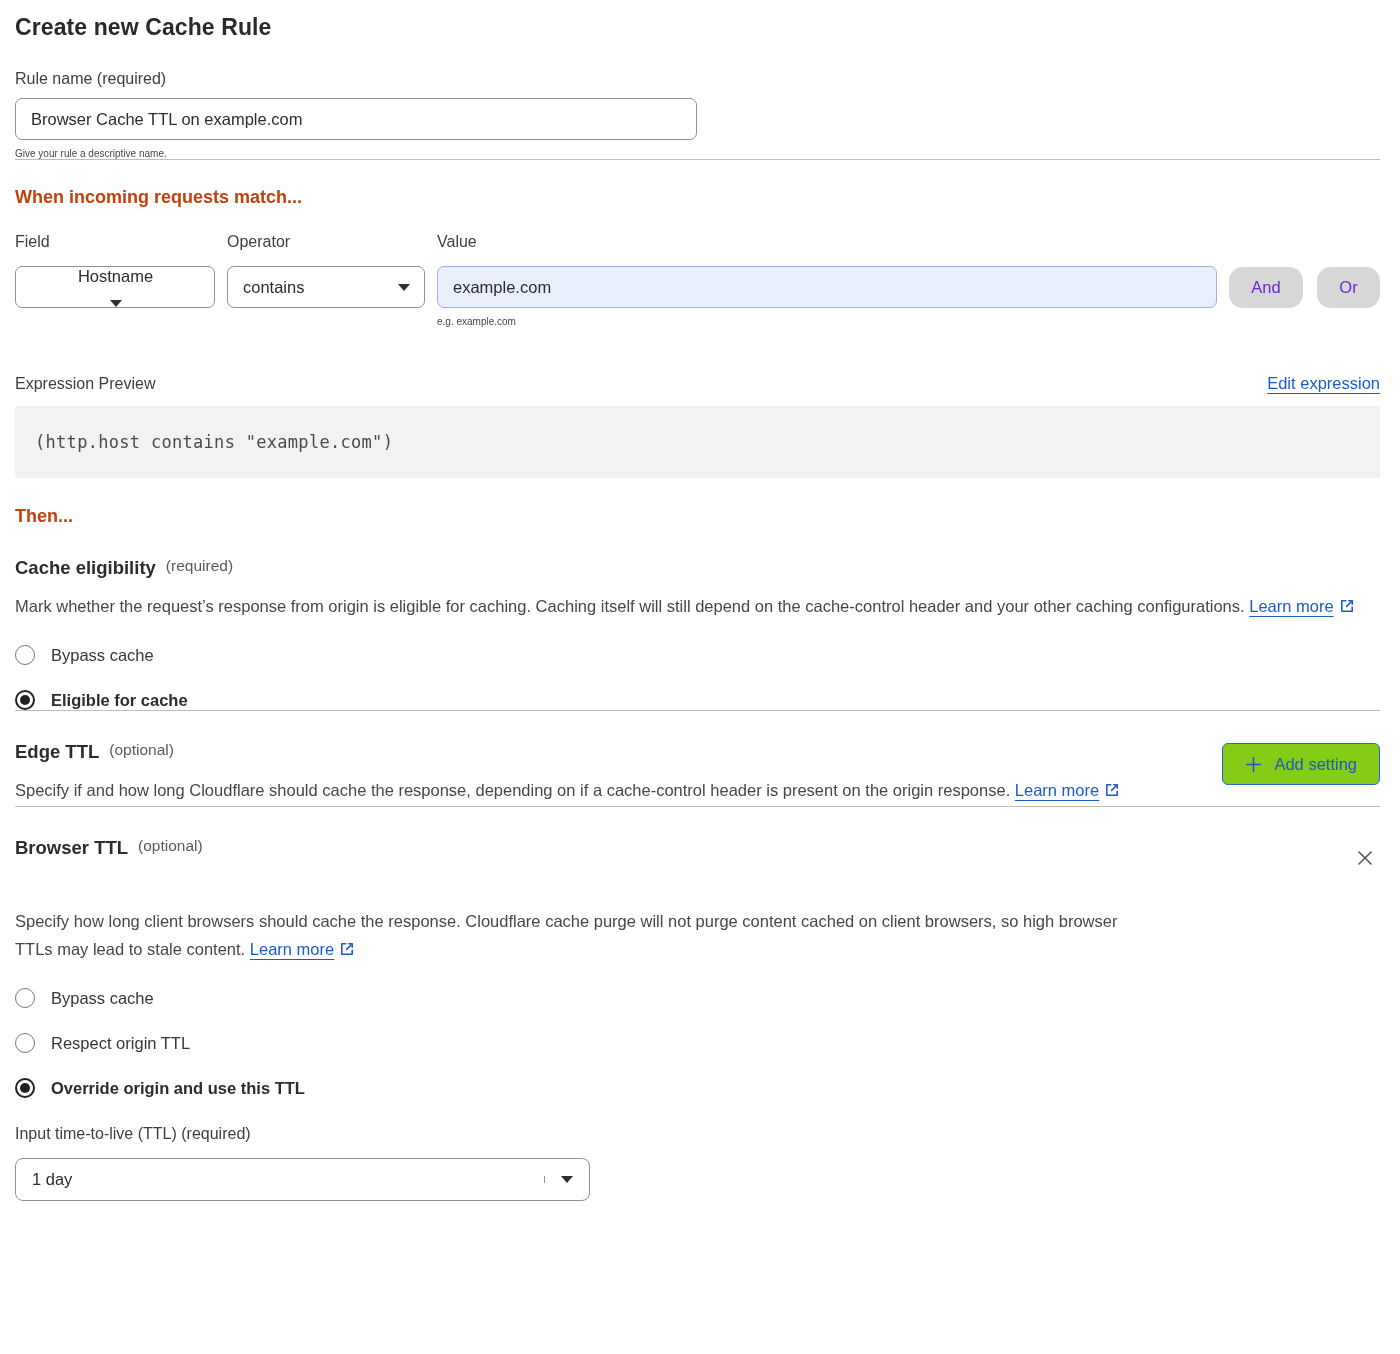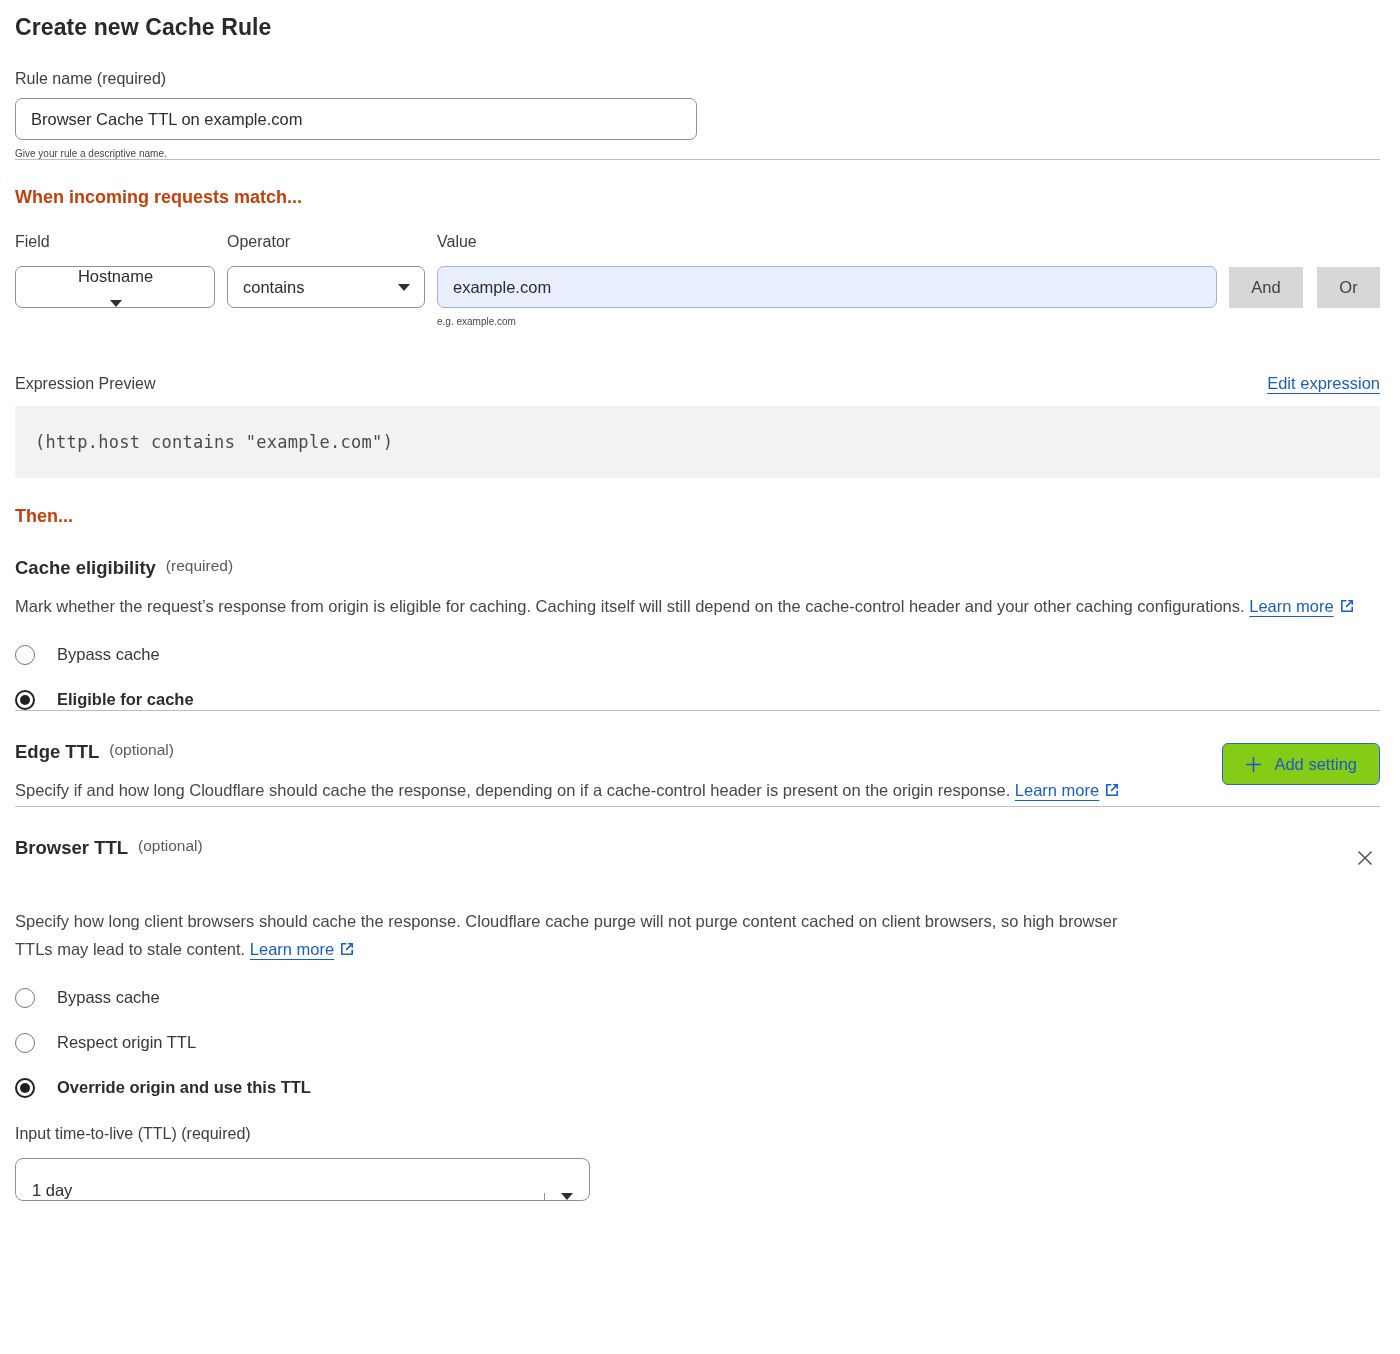--- a/index.html
+++ b/index.html
@@ -50,42 +50,42 @@
   .w-field{width:200px;margin-right:12px;flex-direction:column;}
   .w-operator{width:198px;margin-right:12px;}
   .value-col{flex:1;margin-right:12px;}
   .value-input{
     width:100%;height:42px;border:1px solid var(--value-border);border-radius:7px;
     background:var(--value-bg);padding:0 15px;font-size:16.5px;color:#2c2c31;
     font-family:"Liberation Sans", sans-serif;outline:none;display:block;
   }
   .caret{width:0;height:0;border-left:6px solid transparent;border-right:6px solid transparent;border-top:7px solid #2e2e33;}
   .andor-btn{
-    margin-top:34px;height:41px;border:none;border-radius:0;
-    background:var(--btn-gray);color:#404040;font-size:16.5px;
+    margin-top:34px;height:41px;border:none;border-radius:14px;
+    background:var(--btn-gray);color:#6d28d9;font-size:16.5px;
     font-family:"Liberation Sans", sans-serif;cursor:pointer;
   }
   .and-btn{width:74px;margin-right:14px;}
   .or-btn{width:63px;}
   .expr-header{display:flex;justify-content:space-between;align-items:flex-end;margin-top:47px;}
   a.link{color:var(--link-blue);text-decoration:underline;text-underline-offset:4px;cursor:pointer;font-size:16.5px;}
   .code-block{
     margin-top:13px;background:var(--code-bg);border-radius:2px;
     padding:26px 20px;font-family:"DejaVu Sans Mono", monospace;
     font-size:17px;color:#4a4a4f;letter-spacing:.3px;
   }
   .then-heading{margin-top:28px;}
   .sub-section{margin-top:30px;}
   .sub-title-row{display:flex;align-items:flex-start;gap:10px;}
   .sub-title{font-size:18.5px;font-weight:700;color:#2b2b30;}
   .optional-tag{font-size:15.5px;color:var(--text-muted);}
   .desc{font-size:16.5px;line-height:28px;color:var(--text-body);margin-top:13px;}
   .desc .link{font-size:16.5px;}
   .ext-icon{display:inline-block;vertical-align:-2px;margin-left:5px;color:var(--link-blue);}
-  .radio-row{display:flex;gap:22px;margin-top:25px;cursor:pointer;}
+  .radio-row{display:flex;align-items:center;gap:16px;margin-top:25px;cursor:pointer;}
   .radio-row.first{margin-top:23px;}
   .radio{
     width:20px;height:20px;border-radius:50%;
     border:1.5px solid #76767c;background:#fff;flex:0 0 auto;position:relative;
   }
   .radio.selected{border:2px solid #1f1f23;}
   .radio.selected::after{
     content:"";position:absolute;inset:3px;border-radius:50%;background:#1f1f23;
   }
   .radio-label{font-size:16.5px;color:#36363c;}
@@ -98,21 +98,21 @@
     color:#2057cf;font-size:16.5px;font-family:"Liberation Sans", sans-serif;
     padding:0 22px;height:42px;cursor:pointer;margin-top:2px;
   }
   .close-btn{background:none;border:none;cursor:pointer;padding:4px;margin-top:6px;color:#55555a;}
   .edge-desc{max-width:1125px;}
   .browser-desc{max-width:1105px;margin-top:48px;}
   .ttl-block{margin-top:27px;}
   .ttl-select{
     margin-top:15px;width:575px;height:43px;
     border:1px solid var(--border-gray);border-radius:8px;background:#fff;
-    display:flex;align-items:flex-end;cursor:pointer;overflow:hidden;
+    display:flex;align-items:center;cursor:pointer;overflow:hidden;
   }
   .ttl-select .sel-value{flex:1;display:flex;align-items:center;padding:0 16px;font-size:16.5px;color:#2c2c31;}
   .ttl-select .sel-arrow{
     width:45px;border-left:1px solid var(--border-gray);
     display:flex;align-items:center;justify-content:center;
   }
 </style>
 </head>
 <body>
 

